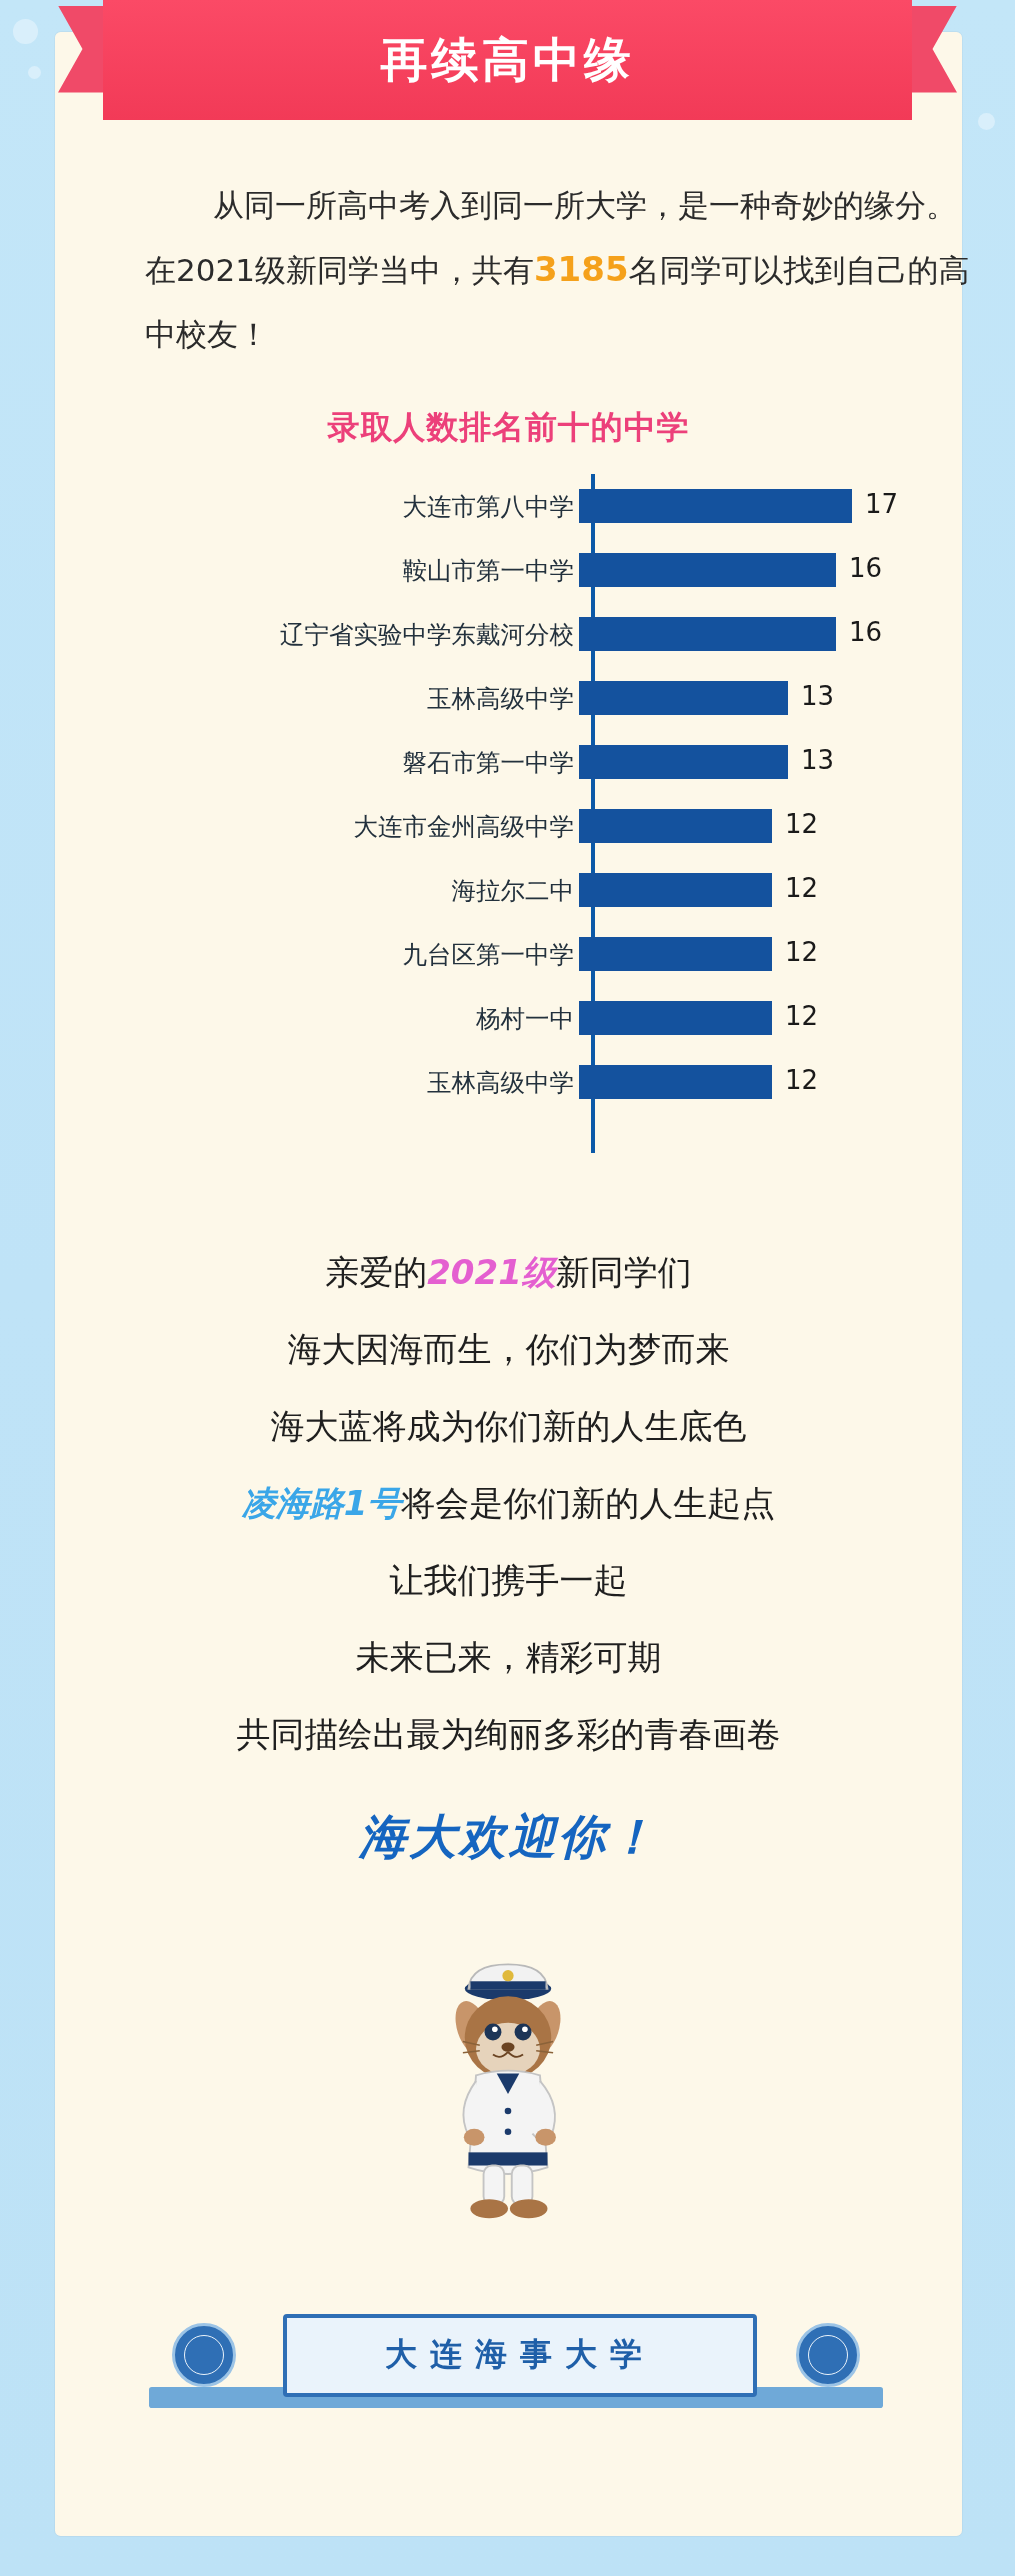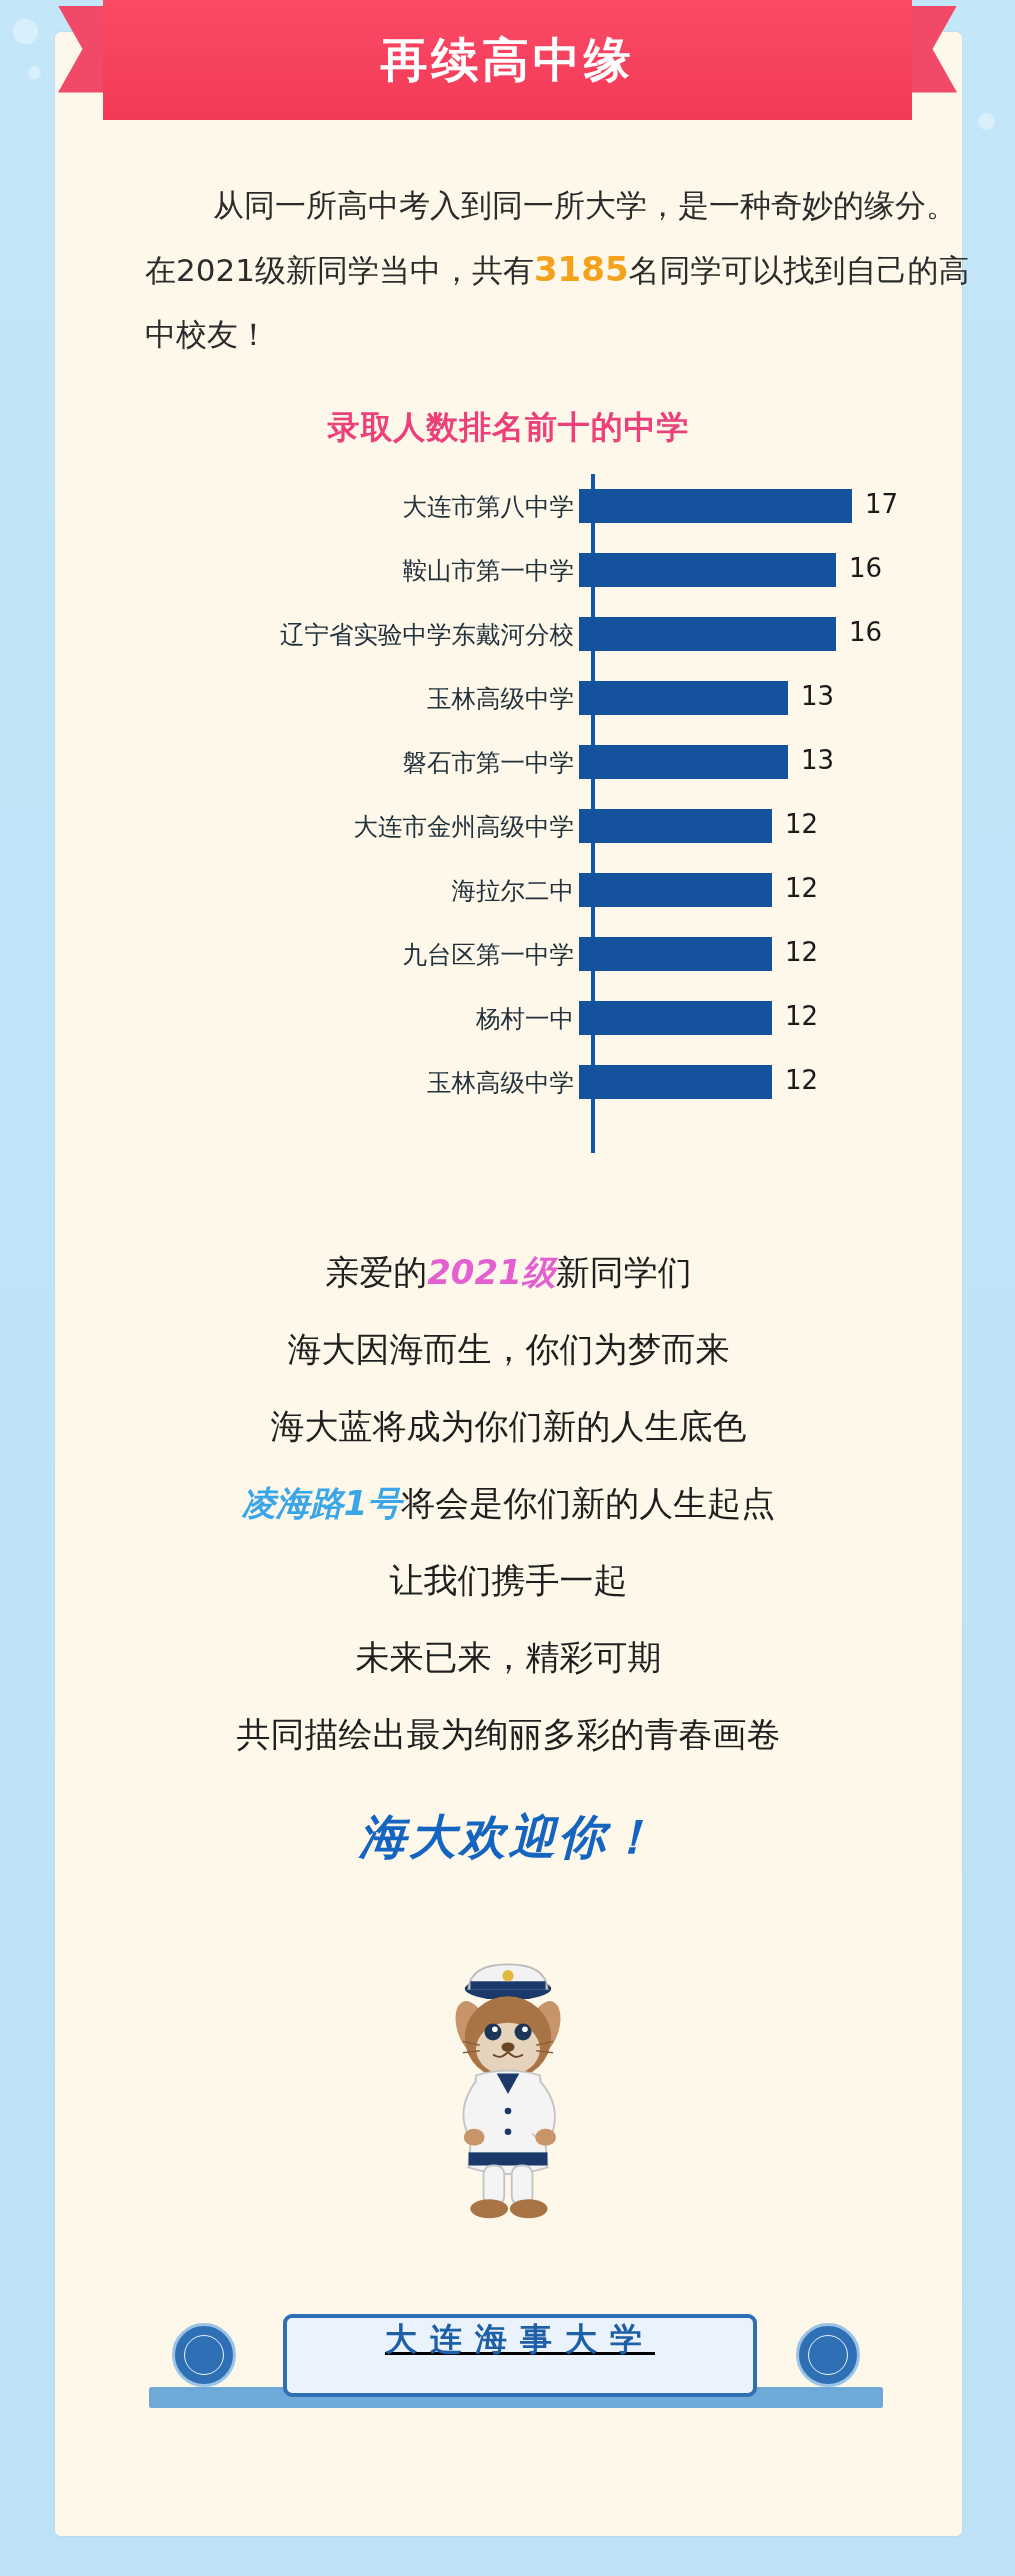--- a/index.html
+++ b/index.html
@@ -228,24 +228,24 @@
     border-radius: 2.8px;
   }
   .plaque-center {
     position: absolute;
     left: 134px;
     top: 7.5px;
     width: 466px;
     height: 75px;
     border: 4.7px solid #2f6fb5;
     background: #eaf3fb;
-    border-radius: 9px;
+    border-radius: 4px;
     display: flex;
+    align-items: center;
     justify-content: center;
-    text-decoration: underline;
   }
   .plaque-text {
     color: #1f5fa8;
     font-size: 32px;
     font-weight: bold;
     letter-spacing: 13px;
     font-family: "DejaVu Serif", "Liberation Serif", serif;
   }
   .seal {
     position: absolute;

